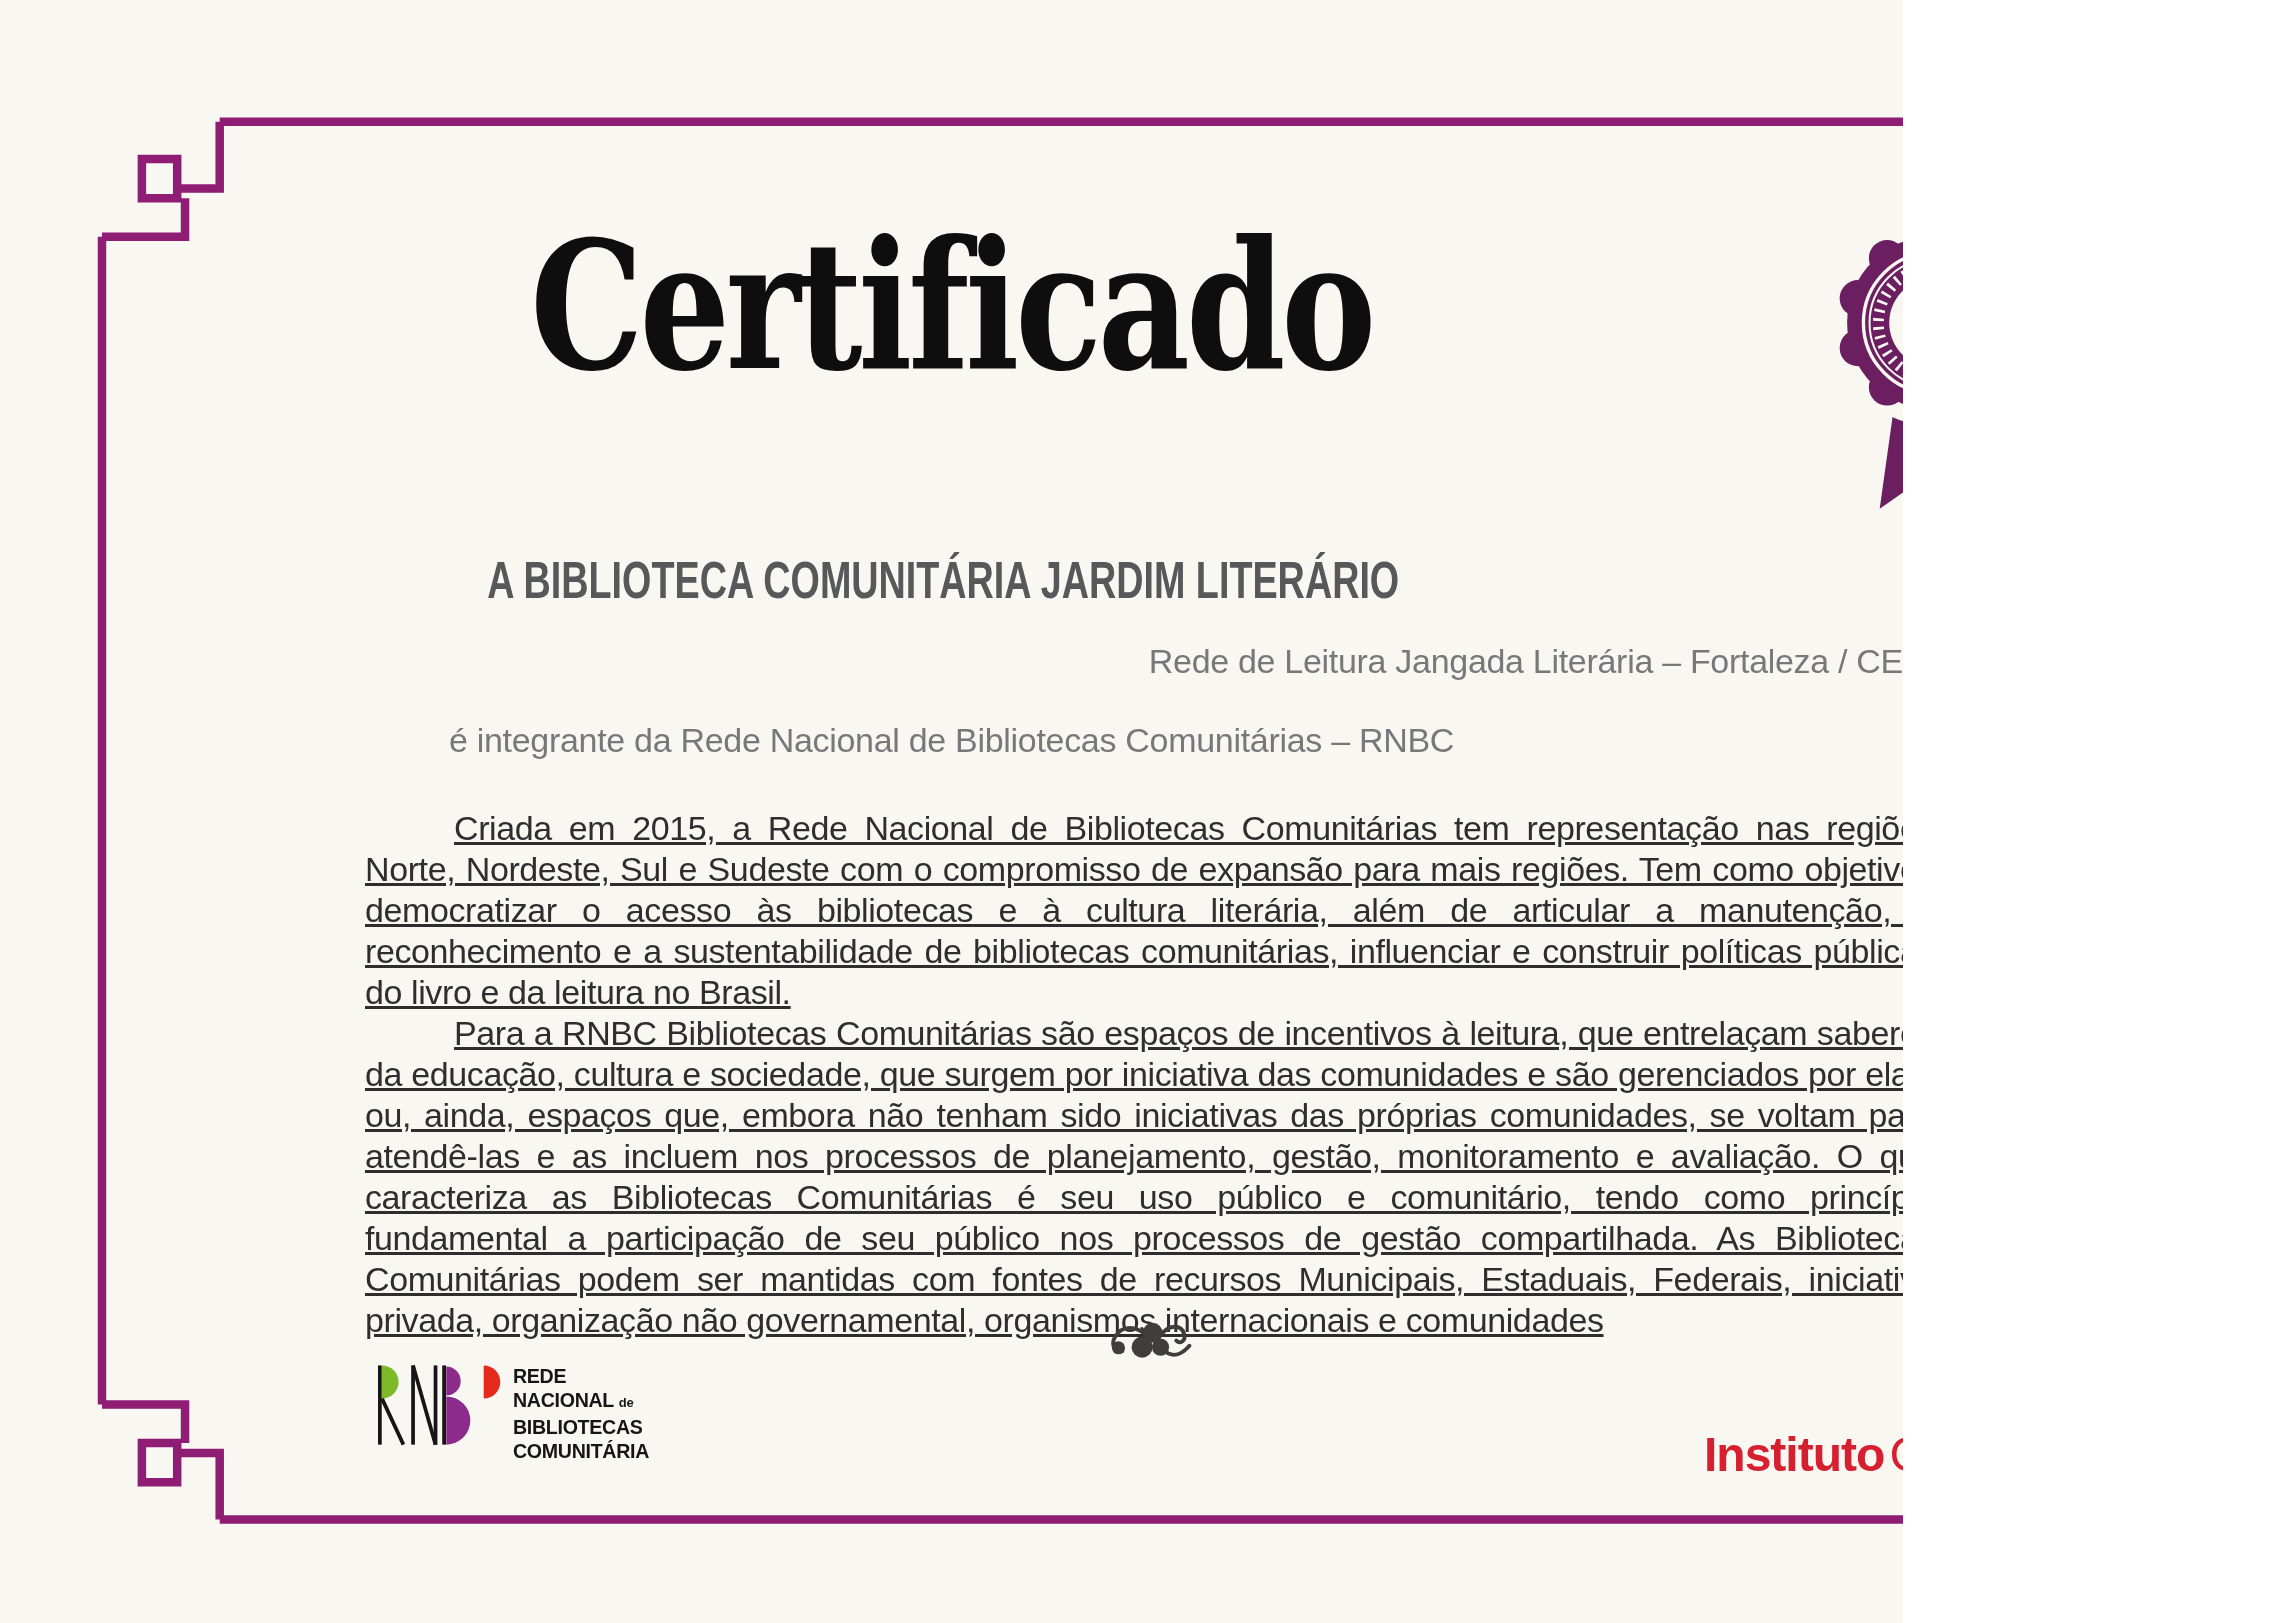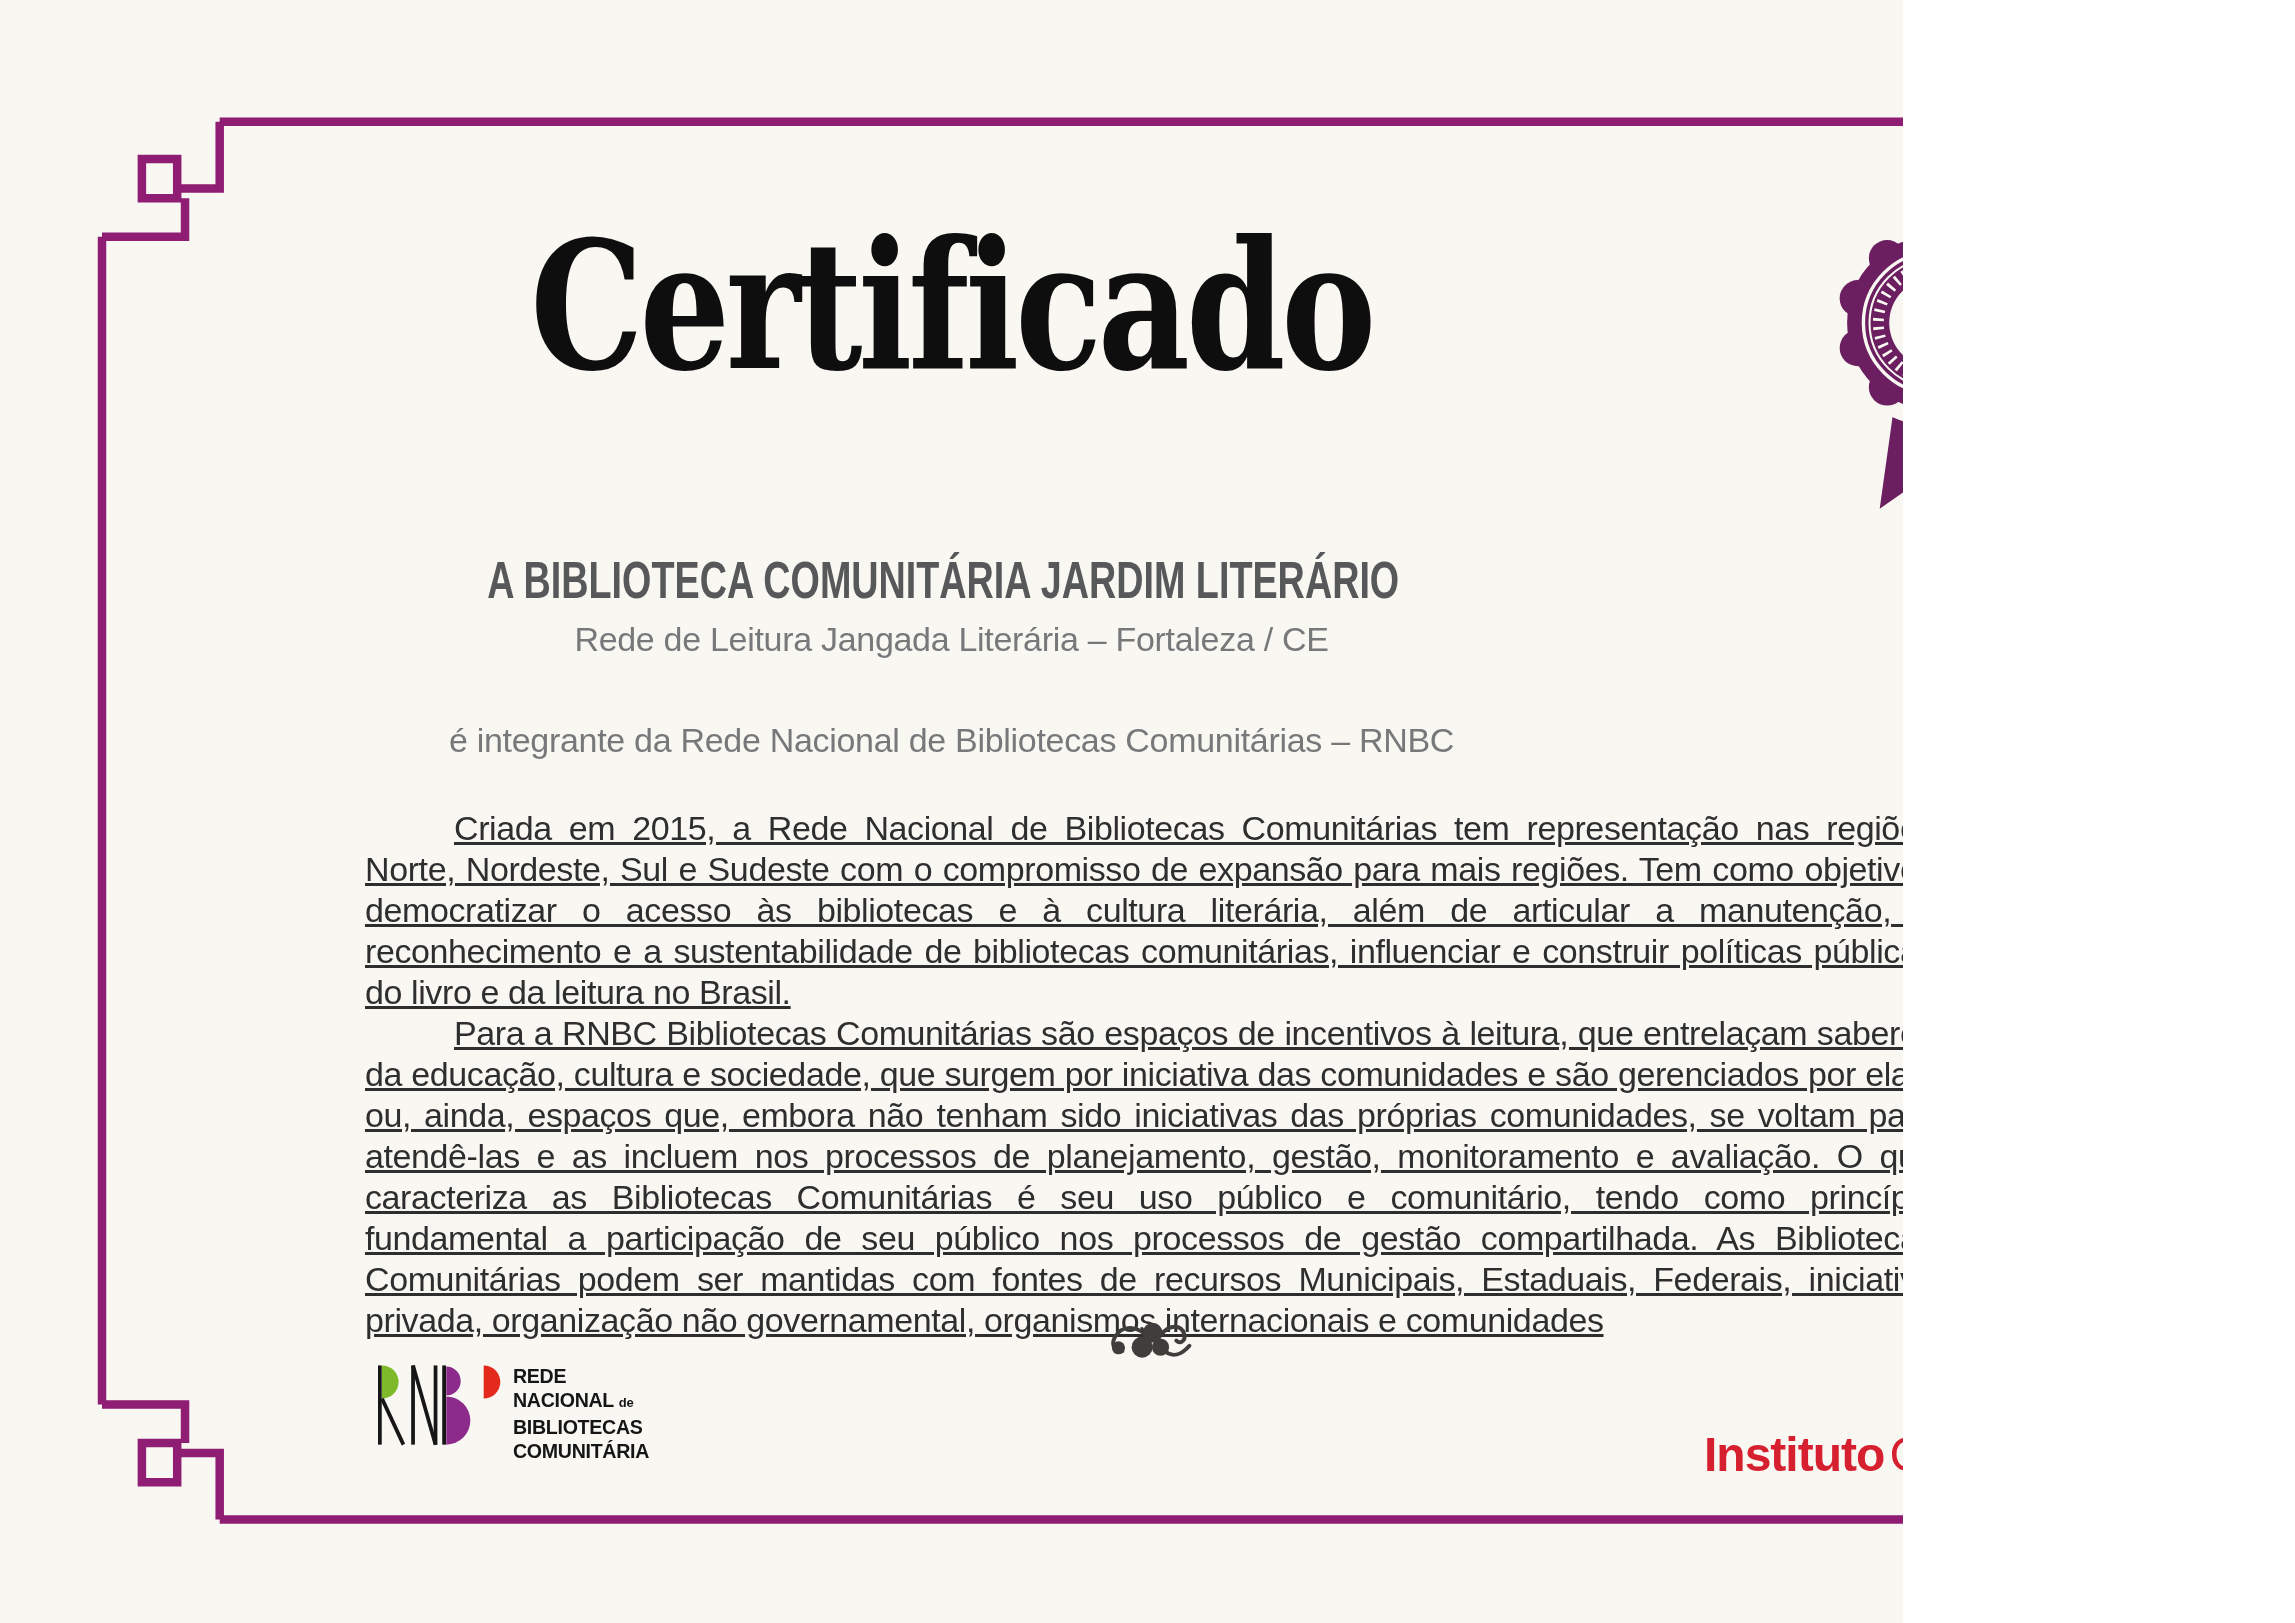--- a/index.html
+++ b/index.html
@@ -21,21 +21,21 @@
   .recipient{
     position:absolute; top:553px; left:0; right:16px; text-align:center;
     font-weight:bold; font-size:51px; line-height:1.1; color:var(--heading,#57585a);
   }
   .recipient-inner{display:inline-block;transform:scaleX(0.74);letter-spacing:0;}
 
   .subline{
     position:absolute; left:0; right:0; text-align:center;
     font-size:34px; color:var(--subheading,#77787a); letter-spacing:-0.3px;
   }
-  .sub-network{top:620px;}
+  .sub-network{top:642px;text-align:right;}
   .sub-membership{top:721px;}
 
   .body-text{
     position:absolute; left:365px; top:808px; width:1570px;
     font-size:34px; line-height:41px; letter-spacing:-0.4px;
     color:var(--body-text,#2e2e2e); text-align:justify;text-decoration:underline;
   }
   .body-text p{margin:0; text-indent:89px;}
   .body-text p + p{}
 

